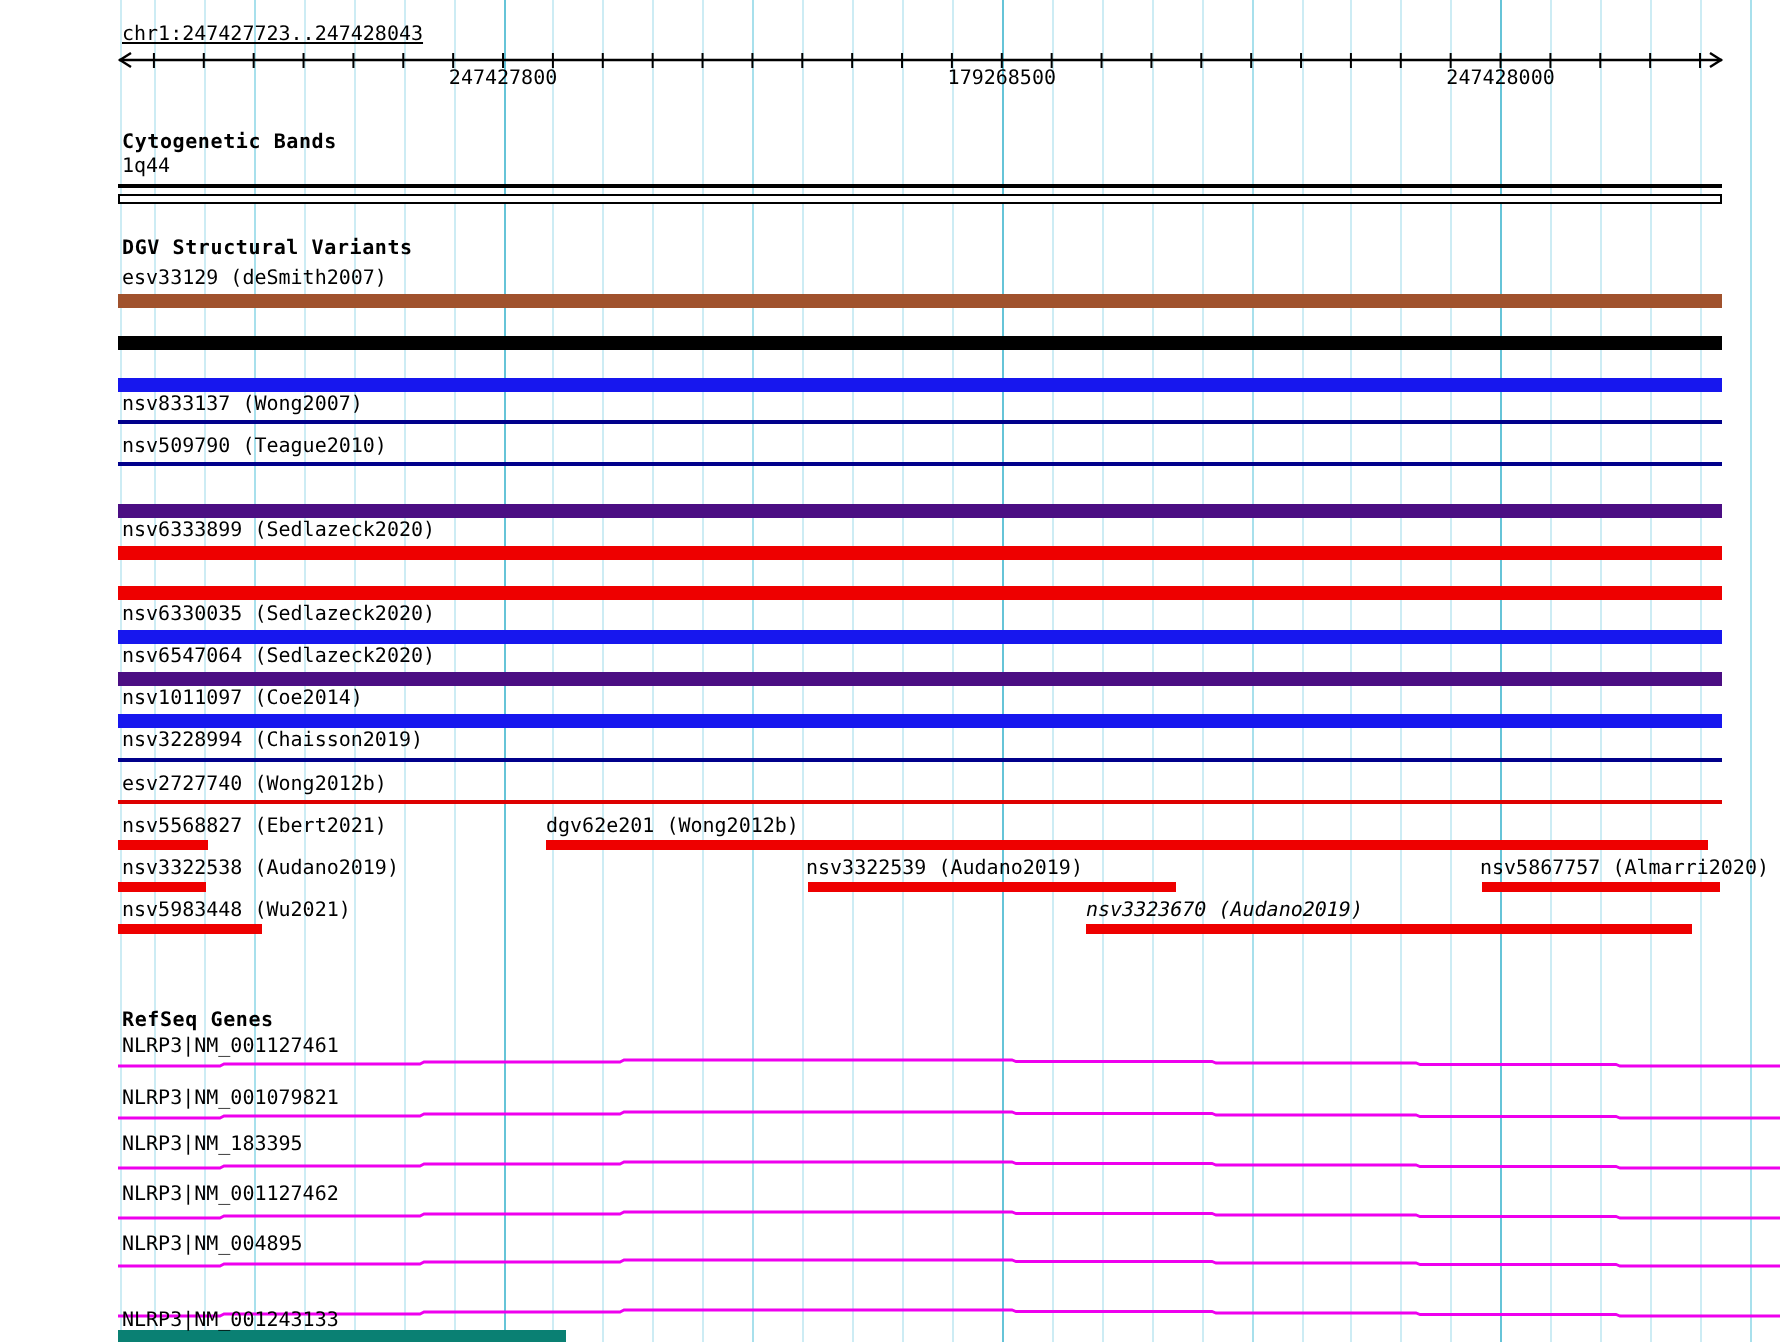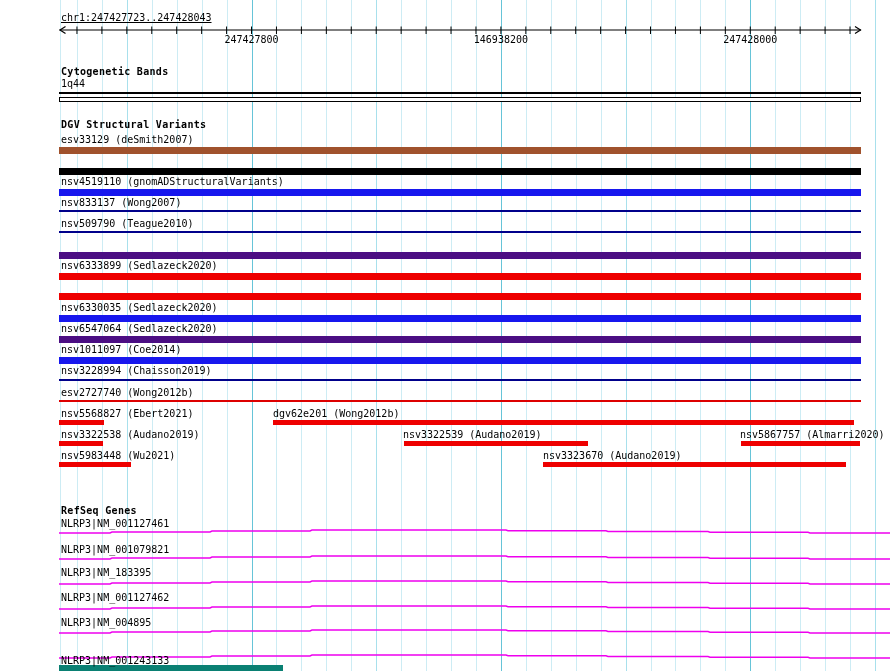--- a/index.html
+++ b/index.html
@@ -90,31 +90,30 @@
       <polyline points="825.08125,26.5 825.08125,34" fill="none" stroke="#000000" stroke-width="1"></polyline>
       <polyline points="850.01875,26.5 850.01875,34" fill="none" stroke="#000000" stroke-width="1"></polyline>
       <polyline points="59,533 110,533 112,532 210,532 212,531 310,531 312,530 506,530 508,530.75 606,530.75 608,531.5 708,531.5 710,532.25 808,532.25 810,533 890,533" fill="none" stroke="#ee00ee" stroke-width="1.4"></polyline>
       <polyline points="59,559 110,559 112,558 210,558 212,557 310,557 312,556 506,556 508,556.75 606,556.75 608,557.5 708,557.5 710,558.25 808,558.25 810,559 890,559" fill="none" stroke="#ee00ee" stroke-width="1.4"></polyline>
       <polyline points="59,584 110,584 112,583 210,583 212,582 310,582 312,581 506,581 508,581.75 606,581.75 608,582.5 708,582.5 710,583.25 808,583.25 810,584 890,584" fill="none" stroke="#ee00ee" stroke-width="1.4"></polyline>
       <polyline points="59,609 110,609 112,608 210,608 212,607 310,607 312,606 506,606 508,606.75 606,606.75 608,607.5 708,607.5 710,608.25 808,608.25 810,609 890,609" fill="none" stroke="#ee00ee" stroke-width="1.4"></polyline>
       <polyline points="59,633 110,633 112,632 210,632 212,631 310,631 312,630 506,630 508,630.75 606,630.75 608,631.5 708,631.5 710,632.25 808,632.25 810,633 890,633" fill="none" stroke="#ee00ee" stroke-width="1.4"></polyline>
       <polyline points="59,658 110,658 112,657 210,657 212,656 310,656 312,655 506,655 508,655.75 606,655.75 608,656.5 708,656.5 710,657.25 808,657.25 810,658 890,658" fill="none" stroke="#ee00ee" stroke-width="1.4"></polyline>
     </svg>
     <div class="ticklbl" style="left: 251.519px; top: 34px;">247427800</div>
-    <div class="ticklbl" style="left: 500.894px; top: 34px;">146938200</div>
+    <div class="ticklbl" style="left: 500.894px; top: 34px;">179268500</div>
     <div class="ticklbl" style="left: 750.269px; top: 34px;">247428000</div>
     <div class="lbl hdr" style="left: 61px; top: 66px; position: absolute;">Cytogenetic Bands</div>
     <div class="lbl" style="left: 61px; top: 78px; position: absolute;">1q44</div>
     <div class="bar" style="left: 59px; top: 92px; width: 802px; height: 2px; background: rgb(0, 0, 0);"></div>
     <div class="ideo" style="left: 59px; top: 97px; width: 802px; height: 5px; border: 1px solid rgb(0, 0, 0); background: rgb(255, 255, 255);"></div>
     <div class="lbl hdr" style="left: 61px; top: 119px; position: absolute;">DGV Structural Variants</div>
     <div class="lbl" style="left: 61px; top: 134px; position: absolute;">esv33129 (deSmith2007)</div>
     <div class="bar" style="left: 59px; top: 147px; width: 802px; height: 7px; background: rgb(160, 82, 45);"></div>
     <div class="bar" style="left: 59px; top: 168px; width: 802px; height: 7px; background: rgb(0, 0, 0);"></div>
-    <div class="lbl" style="left: 61px; top: 176px; position: absolute;">nsv4519110 (gnomADStructuralVariants)</div>
     <div class="bar" style="left: 59px; top: 189px; width: 802px; height: 7px; background: rgb(23, 23, 238);"></div>
     <div class="lbl" style="left: 61px; top: 197px; position: absolute;">nsv833137 (Wong2007)</div>
     <div class="bar" style="left: 59px; top: 210px; width: 802px; height: 2px; background: rgb(0, 0, 139);"></div>
     <div class="lbl" style="left: 61px; top: 218px; position: absolute;">nsv509790 (Teague2010)</div>
     <div class="bar" style="left: 59px; top: 231px; width: 802px; height: 2px; background: rgb(0, 0, 139);"></div>
     <div class="bar" style="left: 59px; top: 252px; width: 802px; height: 7px; background: rgb(75, 14, 131);"></div>
     <div class="lbl" style="left: 61px; top: 260px; position: absolute;">nsv6333899 (Sedlazeck2020)</div>
     <div class="bar" style="left: 59px; top: 273px; width: 802px; height: 7px; background: rgb(238, 0, 0);"></div>
     <div class="bar" style="left: 59px; top: 293px; width: 802px; height: 7px; background: rgb(238, 0, 0);"></div>
     <div class="lbl" style="left: 61px; top: 302px; position: absolute;">nsv6330035 (Sedlazeck2020)</div>
@@ -132,21 +131,21 @@
     <div class="lbl" style="left: 273px; top: 408px; position: absolute;">dgv62e201 (Wong2012b)</div>
     <div class="bar" style="left: 273px; top: 420px; width: 581px; height: 5px; background: rgb(238, 0, 0);"></div>
     <div class="lbl" style="left: 61px; top: 429px; position: absolute;">nsv3322538 (Audano2019)</div>
     <div class="bar" style="left: 59px; top: 441px; width: 44px; height: 5px; background: rgb(238, 0, 0);"></div>
     <div class="lbl" style="left: 403px; top: 429px; position: absolute;">nsv3322539 (Audano2019)</div>
     <div class="bar" style="left: 404px; top: 441px; width: 184px; height: 5px; background: rgb(238, 0, 0);"></div>
     <div class="lbl" style="left: 740px; top: 429px; position: absolute;">nsv5867757 (Almarri2020)</div>
     <div class="bar" style="left: 741px; top: 441px; width: 119px; height: 5px; background: rgb(238, 0, 0);"></div>
     <div class="lbl" style="left: 61px; top: 450px; position: absolute;">nsv5983448 (Wu2021)</div>
     <div class="bar" style="left: 59px; top: 462px; width: 72px; height: 5px; background: rgb(238, 0, 0);"></div>
-    <div class="lbl" style="left: 543px; top: 450px; position: absolute;">nsv3323670 (Audano2019)</div>
+    <div class="lbl" style="left: 543px; top: 450px; position: absolute; font-style: italic;">nsv3323670 (Audano2019)</div>
     <div class="bar" style="left: 543px; top: 462px; width: 303px; height: 5px; background: rgb(238, 0, 0);"></div>
     <div class="lbl hdr" style="left: 61px; top: 505px; position: absolute;">RefSeq Genes</div>
     <div class="lbl" style="left: 61px; top: 518px; position: absolute;">NLRP3|NM_001127461</div>
     <div class="lbl" style="left: 61px; top: 544px; position: absolute;">NLRP3|NM_001079821</div>
     <div class="lbl" style="left: 61px; top: 567px; position: absolute;">NLRP3|NM_183395</div>
     <div class="lbl" style="left: 61px; top: 592px; position: absolute;">NLRP3|NM_001127462</div>
     <div class="lbl" style="left: 61px; top: 617px; position: absolute;">NLRP3|NM_004895</div>
     <div class="lbl" style="left: 61px; top: 655px; position: absolute;">NLRP3|NM_001243133</div>
     <div class="bar" style="left: 59px; top: 665px; width: 224px; height: 6px; background: rgb(10, 128, 115);"></div>
   </div>

